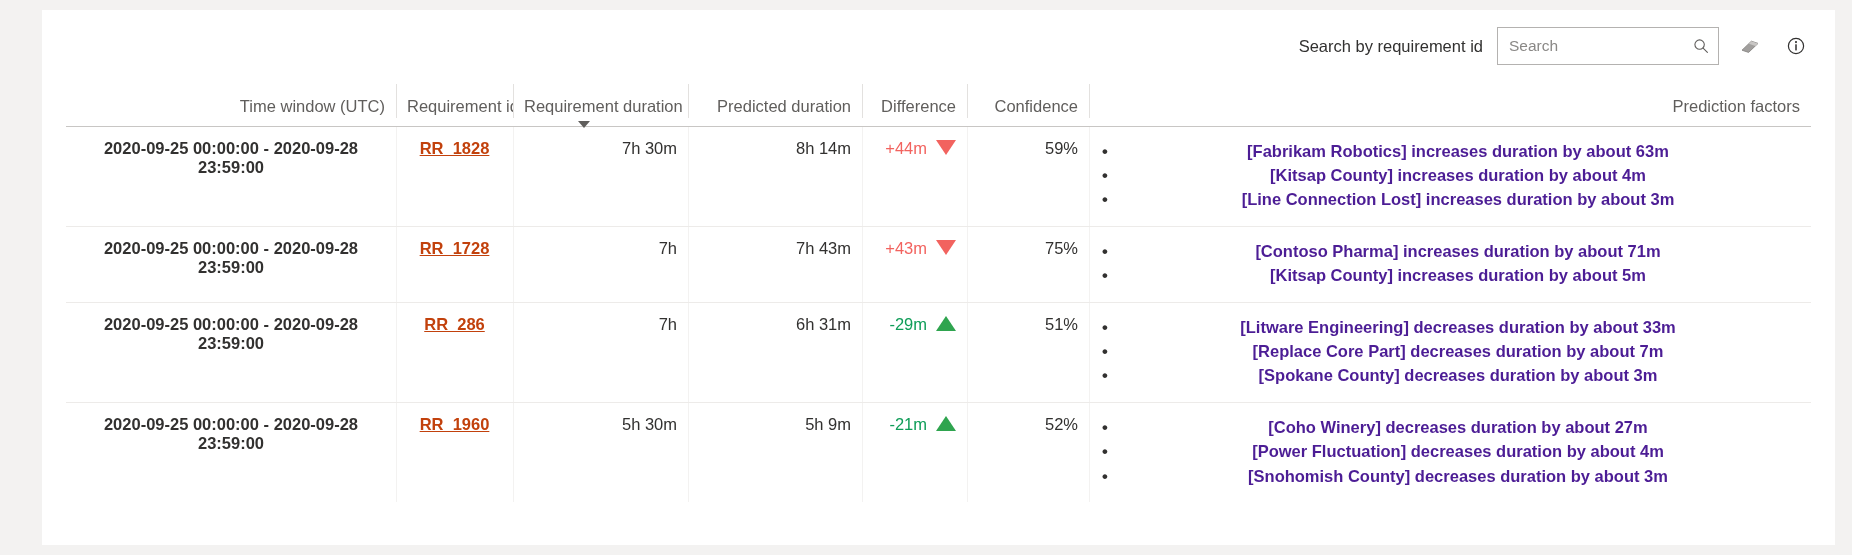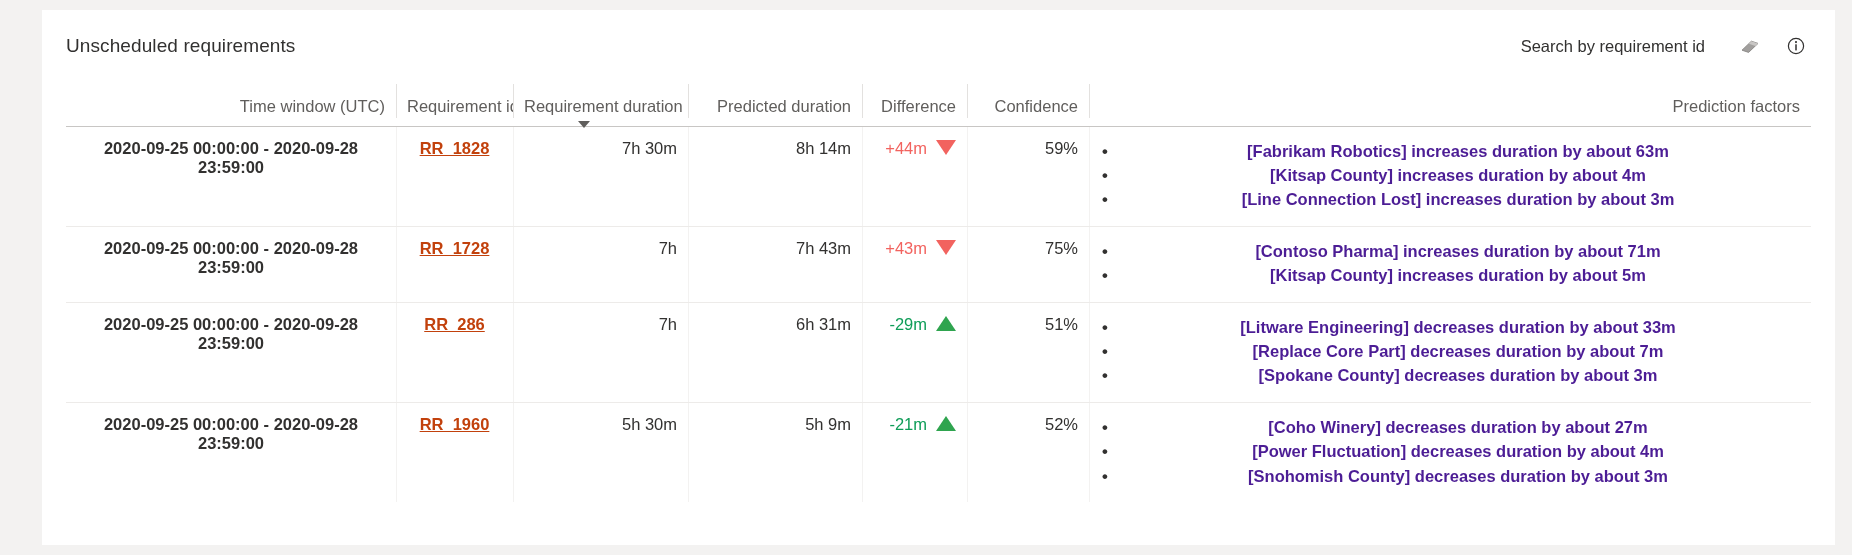--- a/index.html
+++ b/index.html
@@ -220,25 +220,31 @@
     top: 0;
     color: #323130;
   }
 </style>
 </head>
 <body>
 
 <div class="card">
 
   <div class="card-header">
-    <div class="card-title">Unscheduled requirements</div>
 
     <div class="header-right">
       <div class="search-label">Search by requirement id</div>
 
+      <div class="search-box">
+        <input class="search-input" type="text" placeholder="Search" style="">
+        <svg class="search-magnifier" viewBox="0 0 16 16">
+          <circle cx="6.6" cy="6.6" r="4.7" fill="none" stroke="#605e5c" stroke-width="1.1"></circle>
+          <line x1="10.1" y1="10.1" x2="14.4" y2="14.4" stroke="#605e5c" stroke-width="1.1" stroke-linecap="round"></line>
+        </svg>
+      </div>
 
       <div class="icon-btn eraser-btn">
         <svg width="22" height="22" viewBox="0 0 22 22">
           <polygon points="3,15.2 12.4,6.2 19,8.4 9.6,17.4" fill="#a19f9d"></polygon>
           <polygon points="3,15.2 9.6,17.4 9.6,17.4 3,15.2" fill="#8a8886"></polygon>
           <polygon points="12.4,6.2 19,8.4 9.6,17.4 3,15.2" fill="none" stroke="#8a8886" stroke-width="0.9" stroke-linejoin="round"></polygon>
           <polygon points="12.4,6.2 19,8.4 16.4,10.9 9.9,8.7" fill="#c8c6c4"></polygon>
         </svg>
       </div>
 

